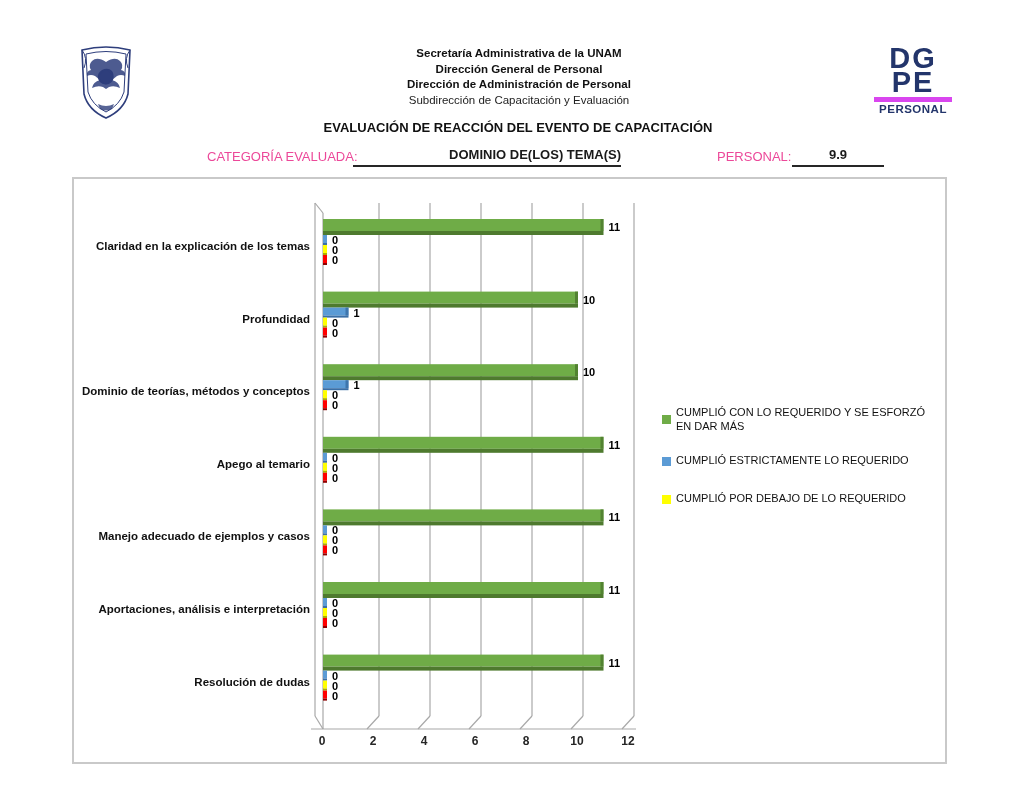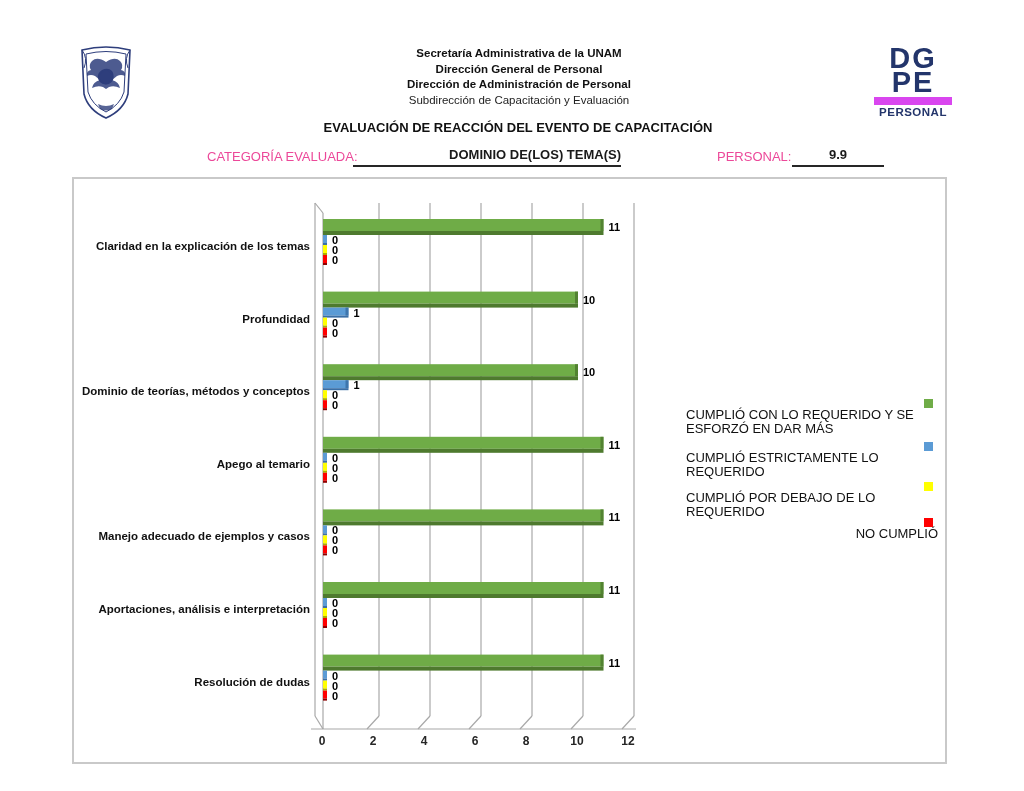--- a/index.html
+++ b/index.html
@@ -11,37 +11,37 @@
   #org-block{position:absolute;left:7px;top:30px;width:1024px;text-align:center;}
   #org-block .org-line{font-size:11.5px;line-height:15.5px;font-weight:bold;color:#111;}
   #org-block .org-line.light{font-weight:normal;color:#222;}
   #doc-title{position:absolute;left:0;top:104px;width:1036px;text-align:center;
              font-size:13px;font-weight:bold;color:#111;}
 
   #dgpe-logo{position:absolute;left:874px;top:30px;width:78px;text-align:center;color:#23356b;}
   #dgpe-logo .dg-line{font-size:29px;font-weight:bold;line-height:24px;letter-spacing:2px;
                       font-family:"Liberation Sans",sans-serif;}
   #dgpe-logo .dg-sub{font-size:11.5px;font-weight:bold;letter-spacing:.5px;margin-top:3px;
-                     border-top:8px solid #d946ef;padding-top:1px;}
+                     border-top:5px solid #d946ef;padding-top:1px;}
 
   
   .hdr-label{position:absolute;top:133px;font-size:13px;color:#ec4899;}
   #cat-label{left:207px;}
   #cat-value{position:absolute;left:353px;top:131px;width:268px;text-align:right;
              font-size:13px;font-weight:bold;border-bottom:2px solid #262626;padding-bottom:3px;}
   #prom-label{left:717px;}
   #prom-value{position:absolute;left:792px;top:131px;width:92px;text-align:center;
               font-size:13px;font-weight:bold;border-bottom:2px solid #262626;padding-bottom:3px;}
 
   
   #chart-box{position:absolute;left:72px;top:161px;width:871px;height:583px;
              border:2px solid #c9c9c9;background:#fff;}
   #chart-svg{position:absolute;left:0;top:0;}
   #legend{position:absolute;left:588px;top:218px;width:276px;display:flex;flex-direction:column;}
-  .legend-item{display:flex;align-items:flex-end;font-size:13px;line-height:14px;color:#111;flex-direction:column;}
+  .legend-item{display:flex;align-items:center;font-size:11px;line-height:14px;color:#111;}
   .legend-swatch{flex:0 0 9px;width:9px;height:9px;margin:2px 5px 0 0;}
   .legend-text{max-width:252px;}
 </style>
 </head>
 <body>
 
 <div id="page">
 
   <svg id="unam-logo" viewBox="0 0 64 82">
     <g fill="none" stroke="#2e3e7c" stroke-width="1.6">
@@ -210,20 +210,16 @@
           <span class="legend-text">CUMPLIÓ CON LO REQUERIDO Y SE ESFORZÓ EN DAR MÁS</span>
         </div>
         <div class="legend-item" style="height: 40px;">
           <span class="legend-swatch" style="background: rgb(91, 155, 213);"></span>
           <span class="legend-text">CUMPLIÓ ESTRICTAMENTE LO REQUERIDO</span>
         </div>
         <div class="legend-item" style="height: 36px;">
           <span class="legend-swatch" style="background: rgb(255, 255, 0);"></span>
           <span class="legend-text">CUMPLIÓ POR DEBAJO DE LO REQUERIDO</span>
         </div>
-        <div class="legend-item" style="height: 16px;">
-          <span class="legend-swatch" style="background: rgb(255, 0, 0);"></span>
-          <span class="legend-text">NO CUMPLIÓ</span>
-        </div>
       </div>
   </div>
 
 </div>
 
 </body></html>

